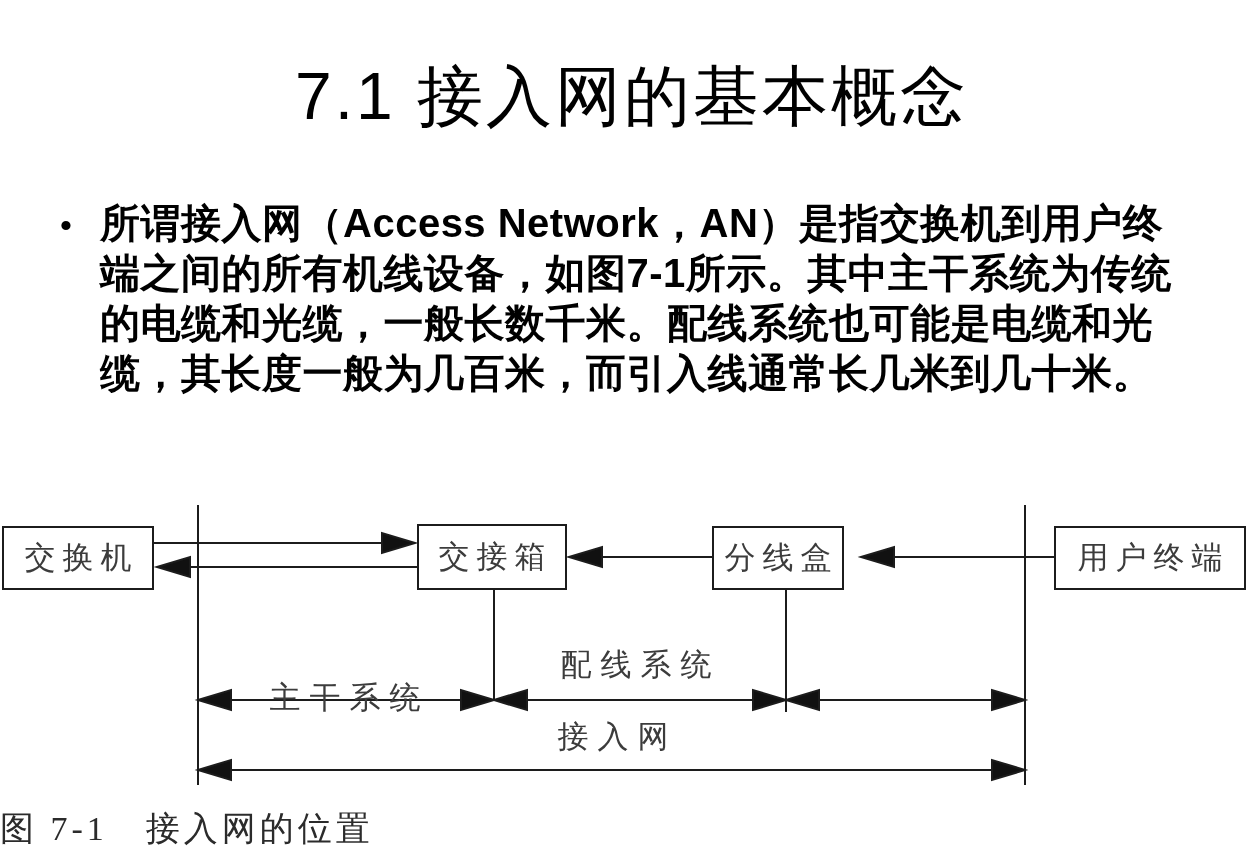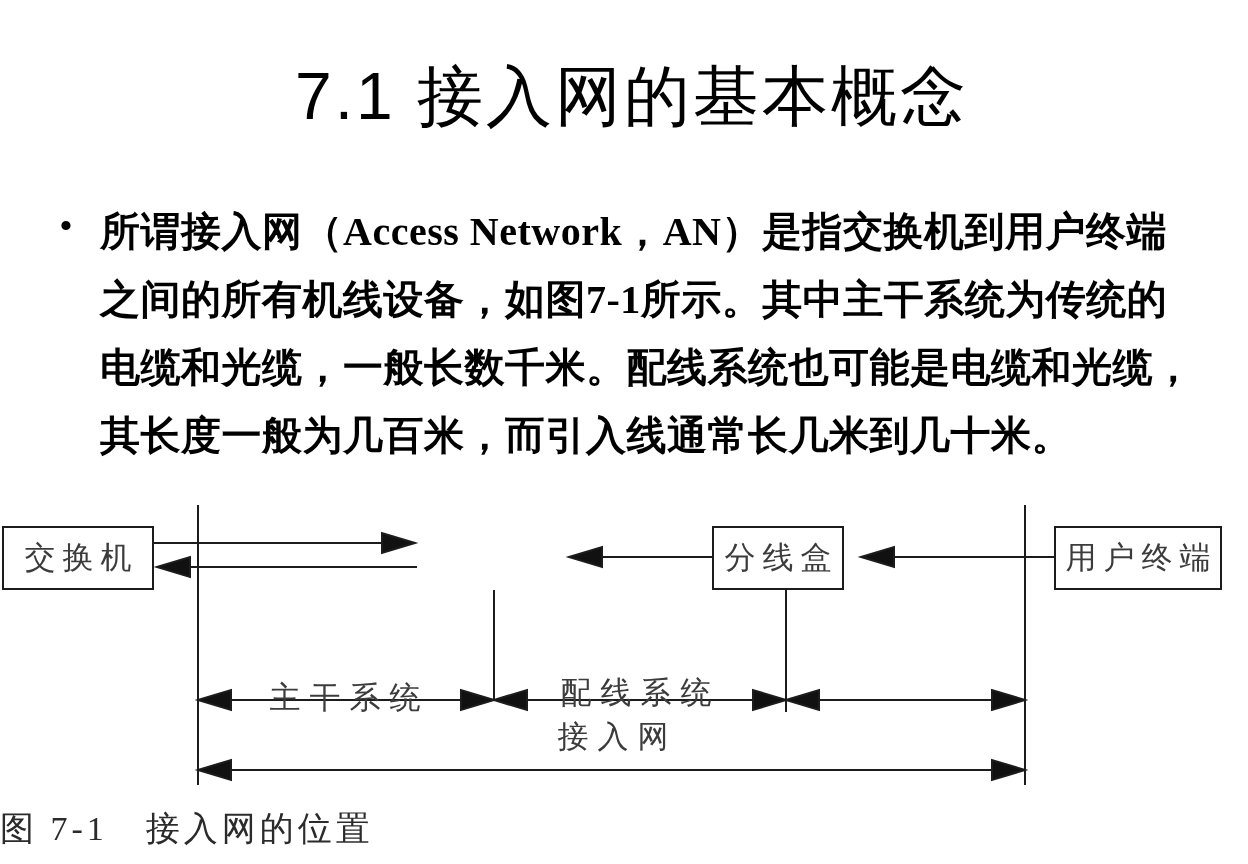--- a/index.html
+++ b/index.html
@@ -35,25 +35,24 @@
     flex: 0 0 40px;
     font-size: 34px;
     line-height: 50px;
     text-align: left;
     padding-top: 2px;
   }
   .paragraph {
     flex: 1 1 auto;
     margin: 0;
     font-size: 40px;
-    line-height: 68px;
+    line-height: 50px;
     font-weight: 600;
     letter-spacing: 0.5px;
     text-align: left;
-    font-family: Liberation Serif, serif;
   }
   .diagram { position: absolute; inset: 0; }
   .diagram-lines {
     position: absolute; inset: 0;
     width: 1248px; height: 864px;
   }
   .node {
     position: absolute;
     box-sizing: border-box;
     border: 2px solid #1c1c1c;
@@ -64,33 +63,33 @@
     font-family: "Liberation Serif", "DejaVu Serif", serif;
     font-size: 31px;
     color: #3c3c3c;
     letter-spacing: 7px;
     text-indent: 7px;
     white-space: nowrap;
   }
   .node-switch   { left: 2px;    top: 526px; width: 152px; height: 64px; }
   .node-crossbox { left: 417px;  top: 524px; width: 150px; height: 66px; }
   .node-splitbox { left: 712px;  top: 526px; width: 132px; height: 64px; }
-  .node-terminal { left: 1054px; top: 526px; width: 168px; height: 64px; }
+  .node-terminal { left: 1054px; top: 526px; width: 192px; height: 64px; }
   .seg-label, .overall-label {
     position: absolute;
     transform: translateX(-50%);
     font-family: "Liberation Serif", "DejaVu Serif", serif;
     font-size: 31px;
     color: #3c3c3c;
     letter-spacing: 9px;
     text-indent: 9px;
     white-space: nowrap;
   }
   .seg-trunk   { left: 345px; top: 668px; margin-top: 9px; }
-  .seg-distrib { left: 636px; top: 644px; margin-top: 28px; }
+  .seg-distrib { left: 636px; top: 644px; }
   .seg-drop    { left: 906px; top: 644px; }
   .overall-label { left: 613px; top: 716px; text-align: center; }
   .caption {
     position: absolute;
     top: 806px; left: 0; right: 0;
     text-align: left;
     font-family: "Liberation Serif", "DejaVu Serif", serif;
     font-size: 34px;
     color: #2b2b2b;
     letter-spacing: 4px;
@@ -141,20 +140,21 @@
       <line x1="786" y1="700" x2="1025" y2="700"></line>
       <polygon points="786,700 819,690 819,710"></polygon>
       <polygon points="1025,700 992,690 992,710"></polygon>
 
       <line x1="198" y1="770" x2="1025" y2="770"></line>
       <polygon points="198,770 231,760 231,780"></polygon>
       <polygon points="1025,770 992,760 992,780"></polygon>
     </svg>
 
     <div class="node node-switch">交换机</div>
+    <div class="node node-crossbox">交接箱</div>
     <div class="node node-splitbox">分线盒</div>
     <div class="node node-terminal">用户终端</div>
 
     <div class="seg-label seg-trunk">主干系统</div>
     <div class="seg-label seg-distrib">配线系统</div>
 
     <div class="overall-label">接入网</div>
 
     <div class="caption">图 7-1　接入网的位置</div>
   </div>

